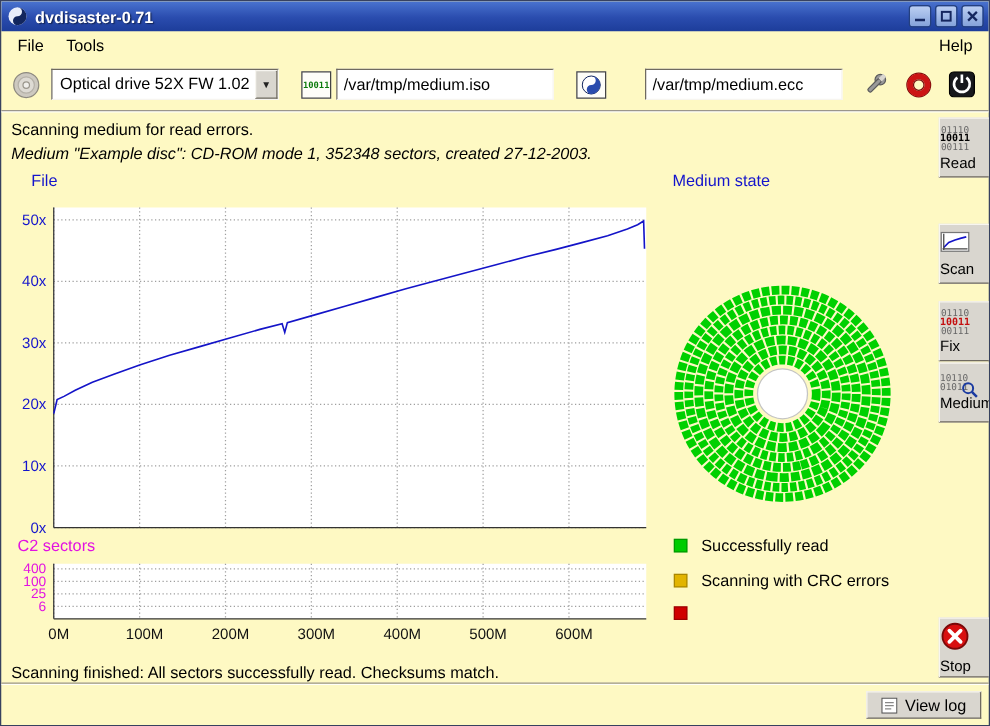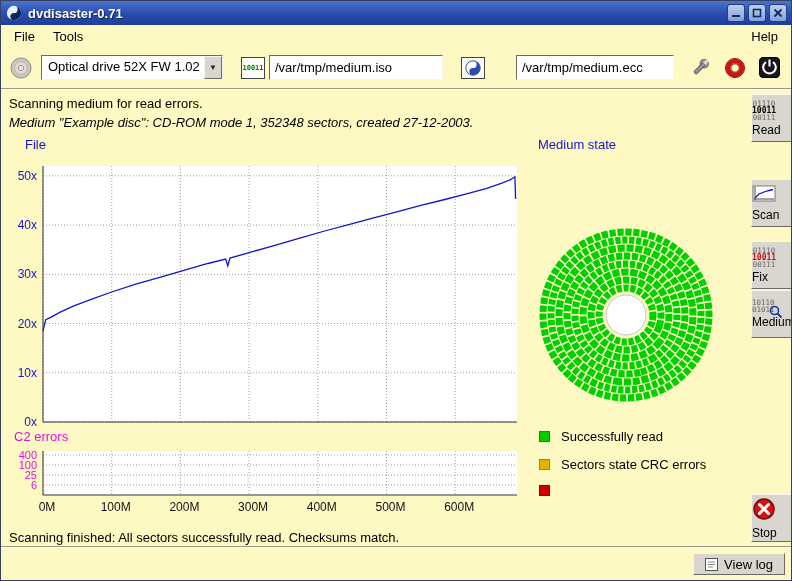--- a/index.html
+++ b/index.html
@@ -182,21 +182,21 @@
     </span>
   </div>
 
   <div class="status-area">
     <div>Scanning medium for read errors.</div>
     <div class="status-line2">Medium "Example disc": CD-ROM mode 1, 352348 sectors, created 27-12-2003.</div>
   </div>
 
   <div class="chart-label-speed">File</div>
   <div class="medium-label">Medium state</div>
-  <div class="chart-label-c2">C2 errors</div>
+  <div class="chart-label-c2">C2 sectors</div>
 
   <svg class="chart" style="left:8px; top:153px;" width="515" height="272">
       <rect x="34" y="12" width="474" height="256" fill="#ffffff"></rect>
       <line x1="34" y1="12" x2="34" y2="268" class="grid"></line>
       <line x1="102.69565217391305" y1="12" x2="102.69565217391305" y2="268" class="grid"></line>
       <line x1="171.3913043478261" y1="12" x2="171.3913043478261" y2="268" class="grid"></line>
       <line x1="240.08695652173913" y1="12" x2="240.08695652173913" y2="268" class="grid"></line>
       <line x1="308.7826086956522" y1="12" x2="308.7826086956522" y2="268" class="grid"></line>
       <line x1="377.4782608695652" y1="12" x2="377.4782608695652" y2="268" class="grid"></line>
       <line x1="446.17391304347825" y1="12" x2="446.17391304347825" y2="268" class="grid"></line>
@@ -256,21 +256,21 @@
       <circle cx="92" cy="92" r="20" fill="#ffffff" stroke="#c4c4c4"></circle>
     </svg>
 
   <div class="legend">
     <div class="legend-row">
       <span class="legend-swatch" style="background: rgb(0, 204, 0);"></span>
       <span>Successfully read</span>
     </div>
     <div class="legend-row">
       <span class="legend-swatch" style="background: rgb(226, 180, 0);"></span>
-      <span>Sectors state CRC errors</span>
+      <span>Scanning with CRC errors</span>
     </div>
     <div class="legend-row">
       <span class="legend-swatch" style="background: rgb(208, 0, 0);"></span>
     </div>
   </div>
 
   <div class="finish-line">Scanning finished: All sectors successfully read. Checksums match.</div>
 
   <div class="side-btn raised" style="top:93px">
     <div class="binary-icon">

